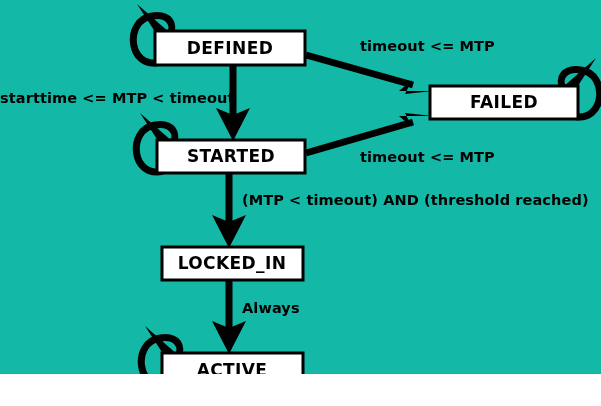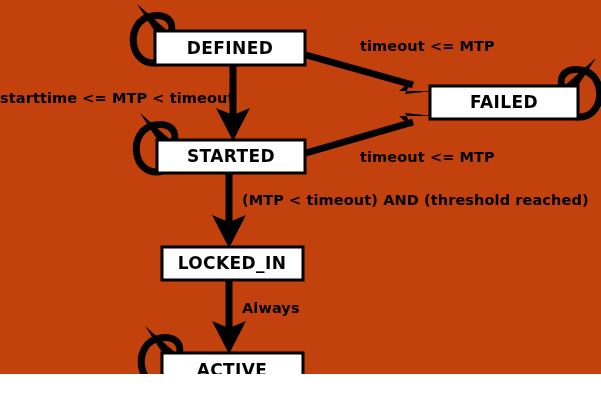--- a/index.html
+++ b/index.html
@@ -8,21 +8,21 @@
     padding: 0;
     background: #ffffff;
   }
   body {
     font-family: "DejaVu Sans", "Liberation Sans", sans-serif;
   }
   #diagram-root {
     position: relative;
     width: 601px;
     height: 374px;
-    background: #c2410c;
+    background: #14b8a6;
     overflow: hidden;
   }
   #diagram-svg {
     position: absolute;
     top: 0;
     left: 0;
     width: 601px;
     height: 406px;
     display: block;
   }

